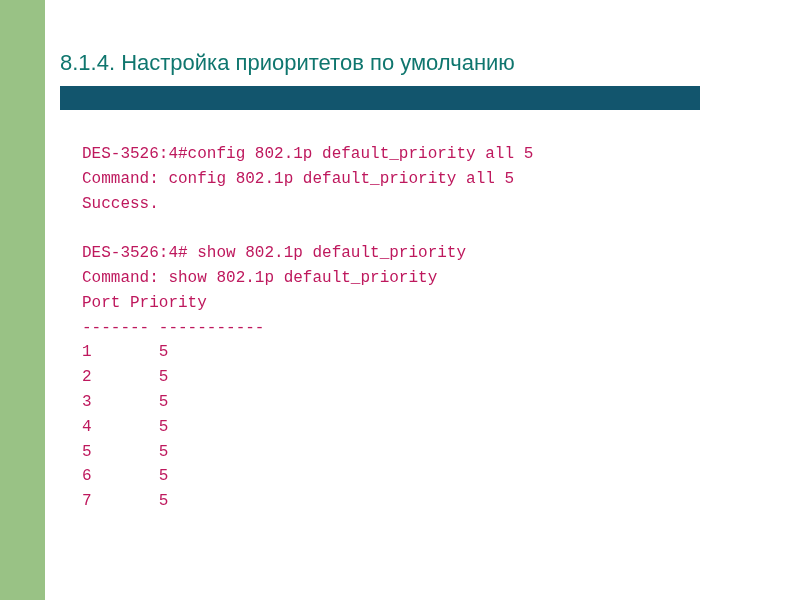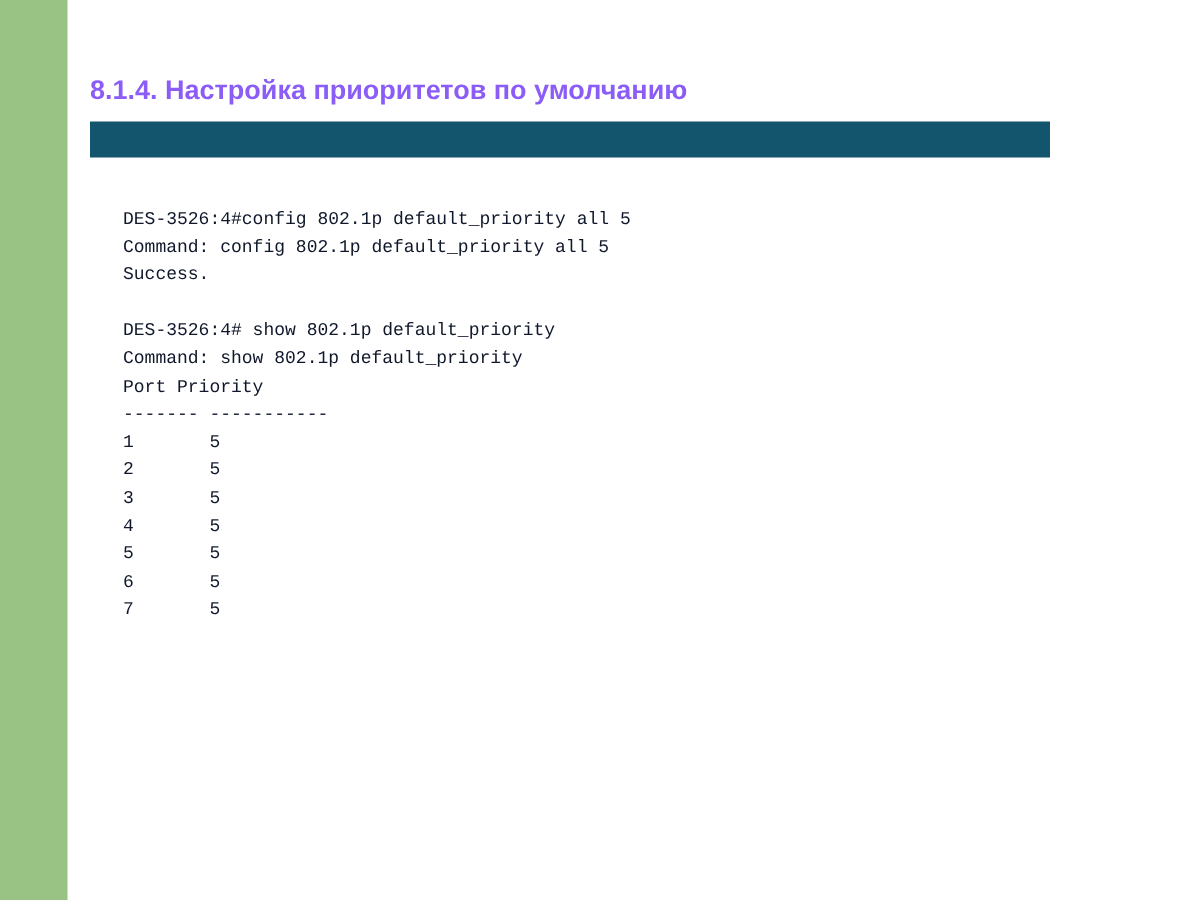--- a/index.html
+++ b/index.html
@@ -23,36 +23,36 @@
       height: 600px;
       background: #99c285;
     }
     .content {
       position: absolute;
       left: 60px;
       top: 50px;
       right: 60px;
     }
     .heading {
-      font-size: 18px;
-      font-weight: bold;
-      color: #8b5cf6;
+      font-size: 22px;
+      font-weight: normal;
+      color: #0f766e;
       margin-bottom: 10px;
     }
     .underline {
       width: 640px;
       height: 24px;
       background: #12556d;
       margin-bottom: 32px;
       margin-top: 4px;
     }
     .terminal {
       font-family: "Courier New", Courier, monospace;
-      font-size: 12px;
-      color: #0f172a;
+      font-size: 16px;
+      color: #be185d;
       line-height: 1.55;
       padding-left: 22px;
       white-space: pre;
     }
   </style>
 </head>
 <body>
 
 <div class="sidebar"></div>
 

